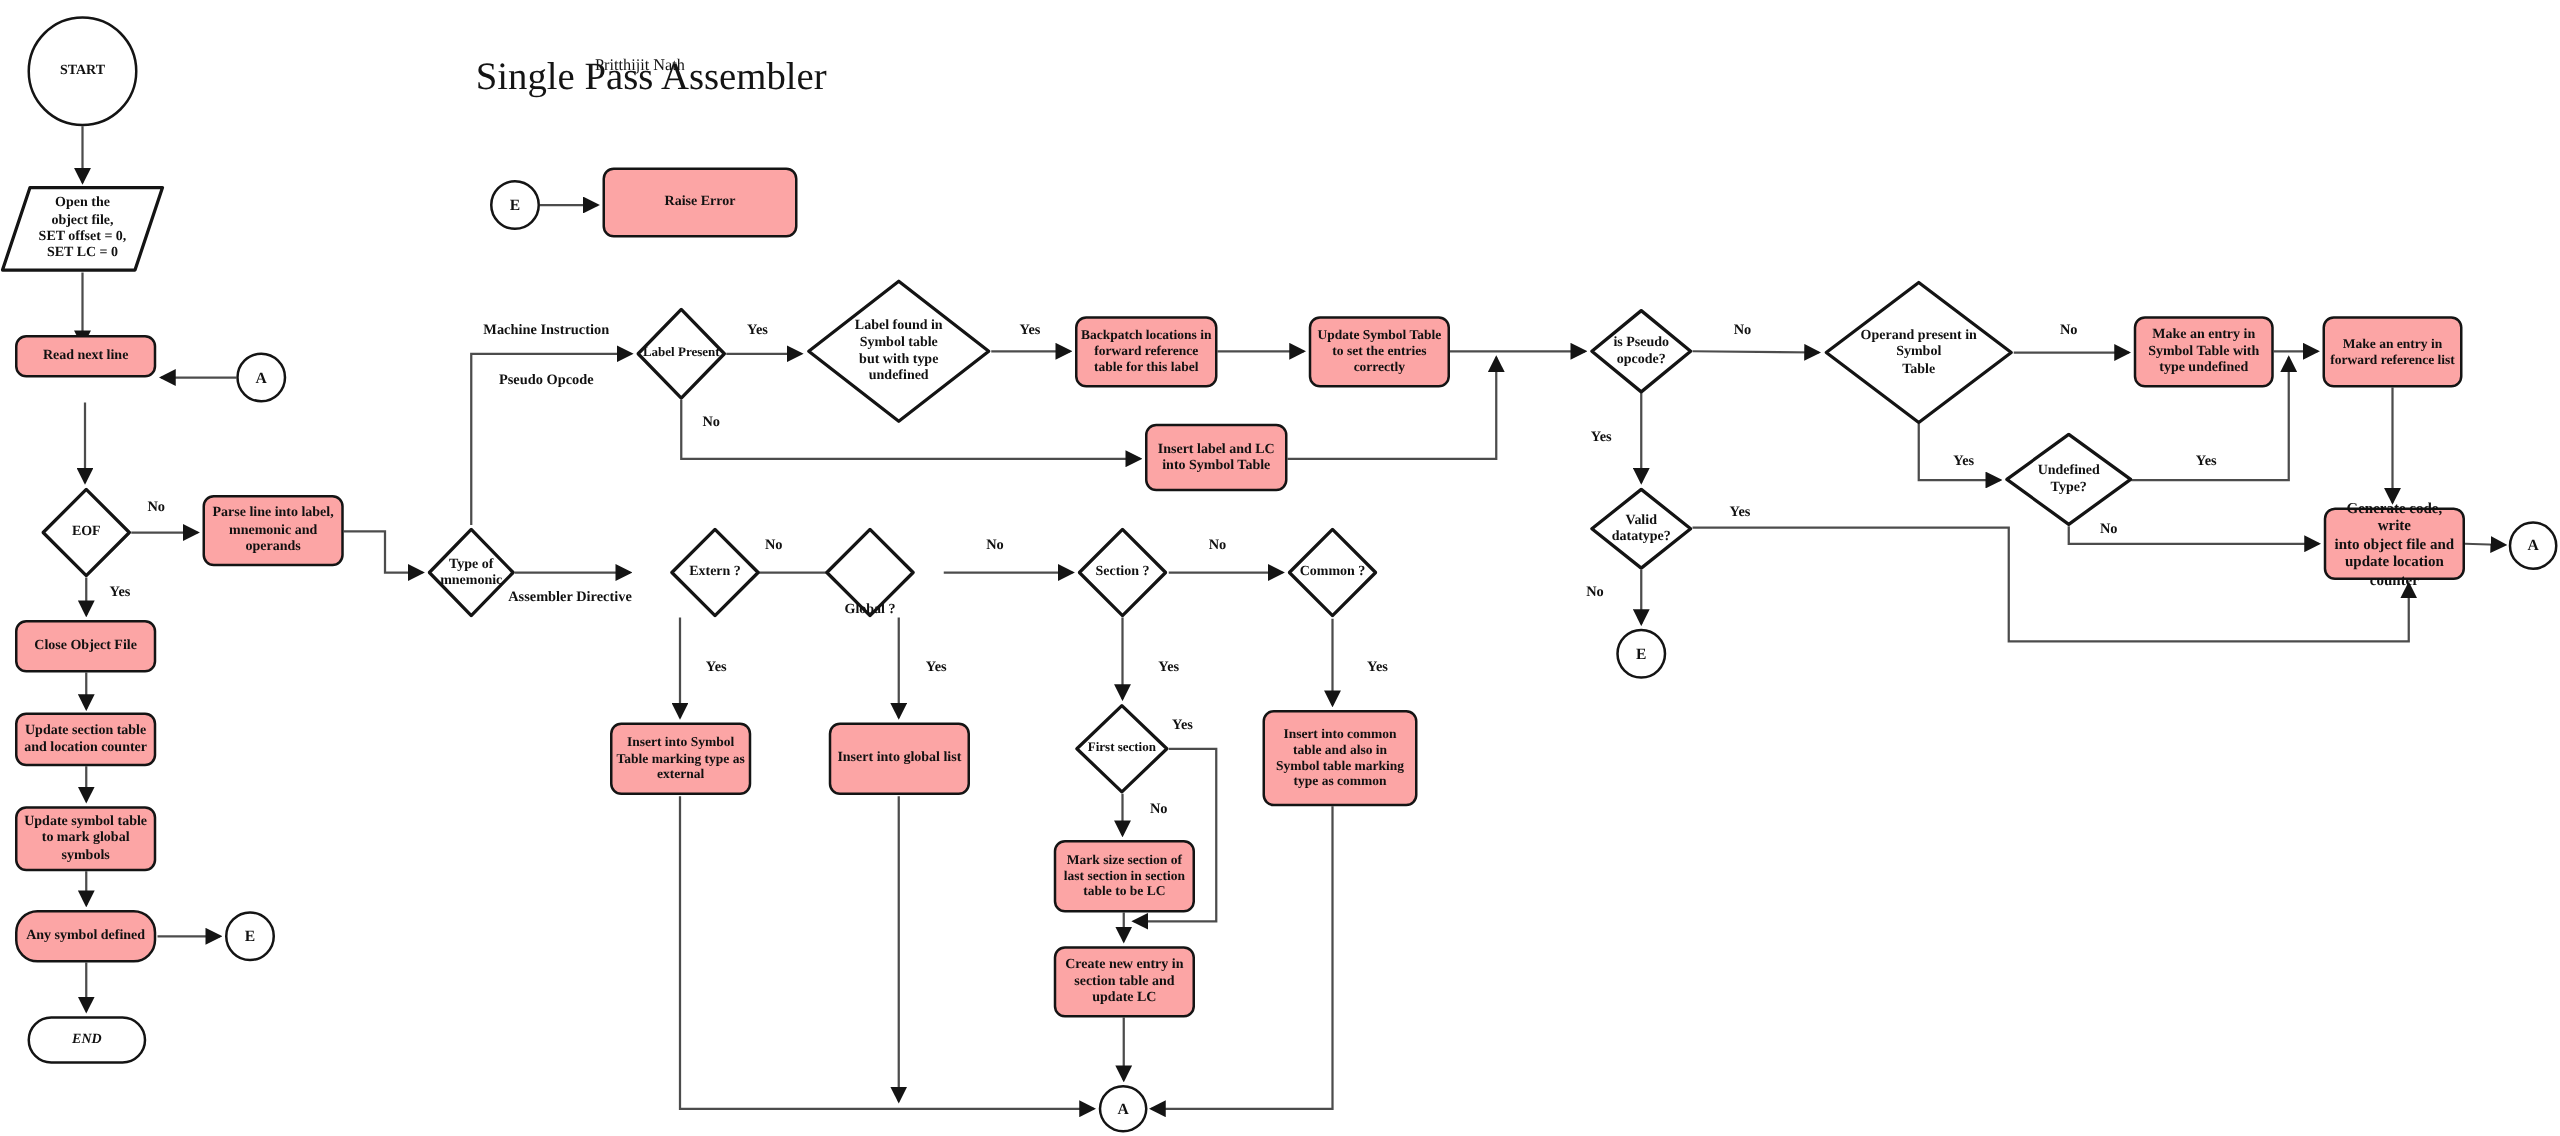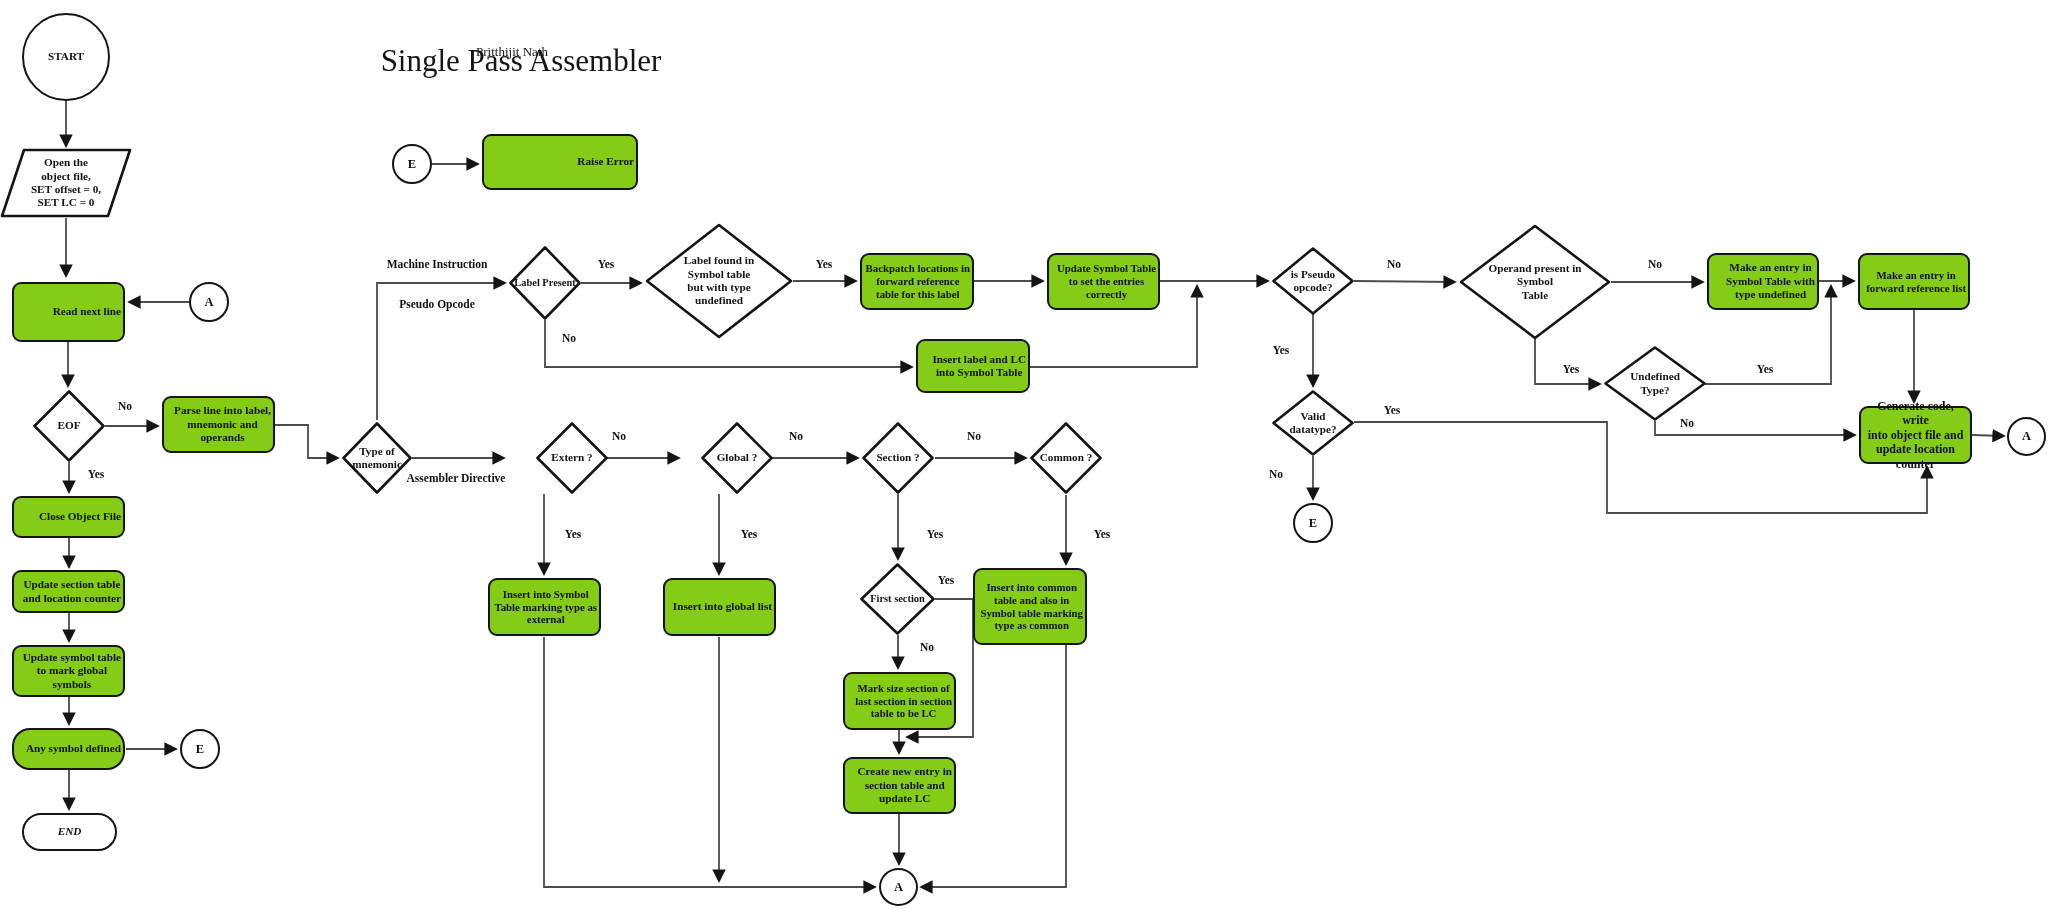--- a/index.html
+++ b/index.html
@@ -6,21 +6,21 @@
   .canvas {
     position:relative; width:2048px; height:909px; background:#ffffff;
     font-family:"Liberation Serif","DejaVu Serif",serif; overflow:hidden;
   }
   #edges { position:absolute; left:0; top:0; z-index:0; }
   .edge { fill:none; stroke:#4c4c4c; stroke-width:1.8px; }
   .node {
     position:absolute; z-index:1; display:flex; align-items:center; justify-content:center;
     text-align:center; box-sizing:border-box;
   }
-  .rect    { background:#84cc16; border:2.6px solid #141414; border-radius:9px;justify-content:flex-end; }
+  .rect    { background:#fca5a5; border:2.6px solid #141414; border-radius:9px; }
   .circle  { background:#fff; border:2.6px solid #141414; border-radius:50%; }
   .stadium { background:#fff; border:2.6px solid #141414; border-radius:28px; }
   .shapebg { position:absolute; left:0; top:0; }
   .shapebg polygon { fill:#ffffff; stroke:#141414; stroke-width:2.6; stroke-linejoin:round; }
   .txt {
     position:relative; white-space:pre-line; font-weight:bold; font-size:11.2px;
     line-height:1.2; color:#111; padding:0 2px;
   }
   .conn .txt { font-size:12.5px; }
   .elabel {
@@ -105,21 +105,21 @@
   <div class="node" style="left:0px; top:148px; width:132px; height:70px;">
     <svg class="shapebg" width="132" height="70">
         <polygon points="24,2 130,2 108,68 2,68"></polygon>
       </svg>
     <span class="txt">Open the
 object file,
 SET offset = 0,
 SET LC = 0</span>
   </div>
 
-  <div class="node rect" style="left:12px; top:282px; width:113px; height:60px;">
+  <div class="node rect" style="left:12px; top:268px; width:113px; height:34px;">
     <span class="txt">Read next line</span>
   </div>
 
   <div class="node circle conn" style="left:189px; top:282px; width:40px; height:40px;">
     <span class="txt">A</span>
   </div>
 
   <div class="node" style="left:33px; top:390px; width:72px; height:72px;">
     <svg class="shapebg" width="72" height="72">
         <polygon points="36,1.5 70.5,36 36,70.5 1.5,36"></polygon>
@@ -269,21 +269,21 @@
     <span class="txt">A</span>
   </div>
 
   <div class="node" style="left:536px; top:422px; width:72px; height:72px;">
     <svg class="shapebg" width="72" height="72">
         <polygon points="36,1.5 70.5,36 36,70.5 1.5,36"></polygon>
       </svg>
     <span class="txt">Extern ?</span>
   </div>
 
-  <div class="node" style="left:701px; top:422px; width:72px; height:72px;">
+  <div class="node" style="left:660px; top:422px; width:72px; height:72px;align-items:flex-end;">
     <svg class="shapebg" width="72" height="72">
         <polygon points="36,1.5 70.5,36 36,70.5 1.5,36"></polygon>
       </svg>
     <span class="txt">Global ?</span>
   </div>
 
   <div class="node" style="left:862px; top:422px; width:72px; height:72px;">
     <svg class="shapebg" width="72" height="72">
         <polygon points="36,1.5 70.5,36 36,70.5 1.5,36"></polygon>
       </svg>
@@ -307,21 +307,21 @@
     <span class="txt">Insert into global list</span>
   </div>
 
   <div class="node" style="left:860px; top:563px; width:75px; height:72px;">
     <svg class="shapebg" width="75" height="72">
         <polygon points="37.5,1.5 73.5,36 37.5,70.5 1.5,36"></polygon>
       </svg>
     <span class="txt" style="font-size:10.4px;">First section</span>
   </div>
 
-  <div class="node rect" style="left:973px; top:568px; width:114px; height:77px;">
+  <div class="node rect" style="left:1010px; top:568px; width:124px; height:77px;">
     <span class="txt" style="font-size:10.8px;">Insert into common
 table and also in
 Symbol table marking
 type as common</span>
   </div>
 
   <div class="node rect" style="left:843px; top:672px; width:113px; height:58px;">
     <span class="txt" style="font-size:10.8px;">Mark size section of
 last section in section
 table to be LC</span>

